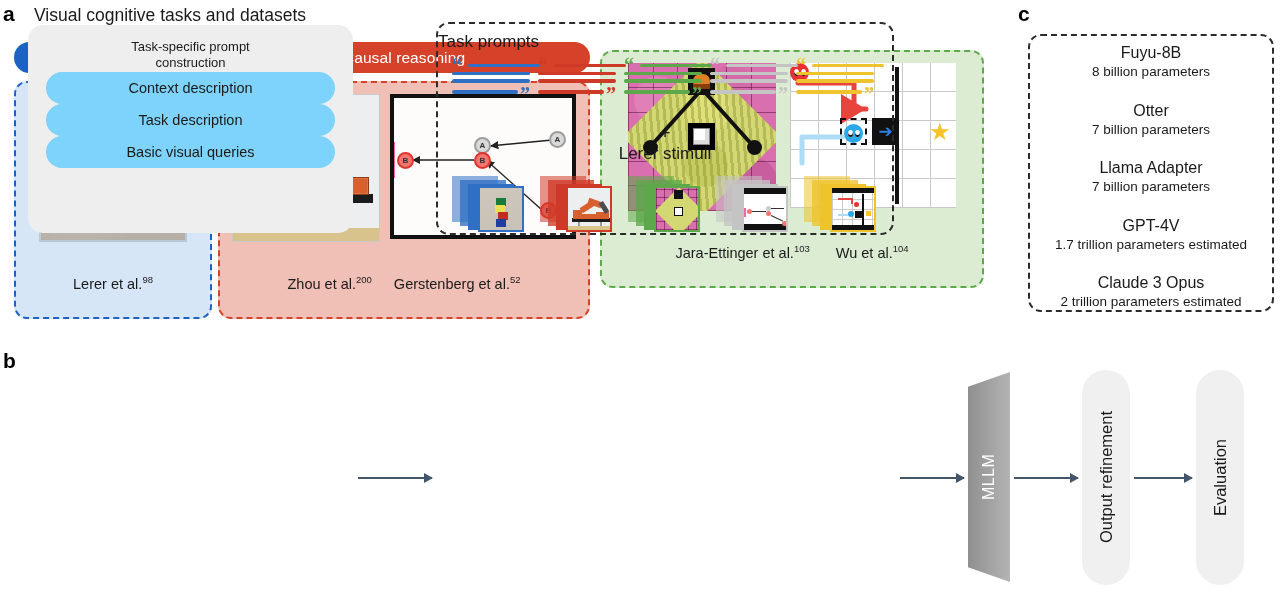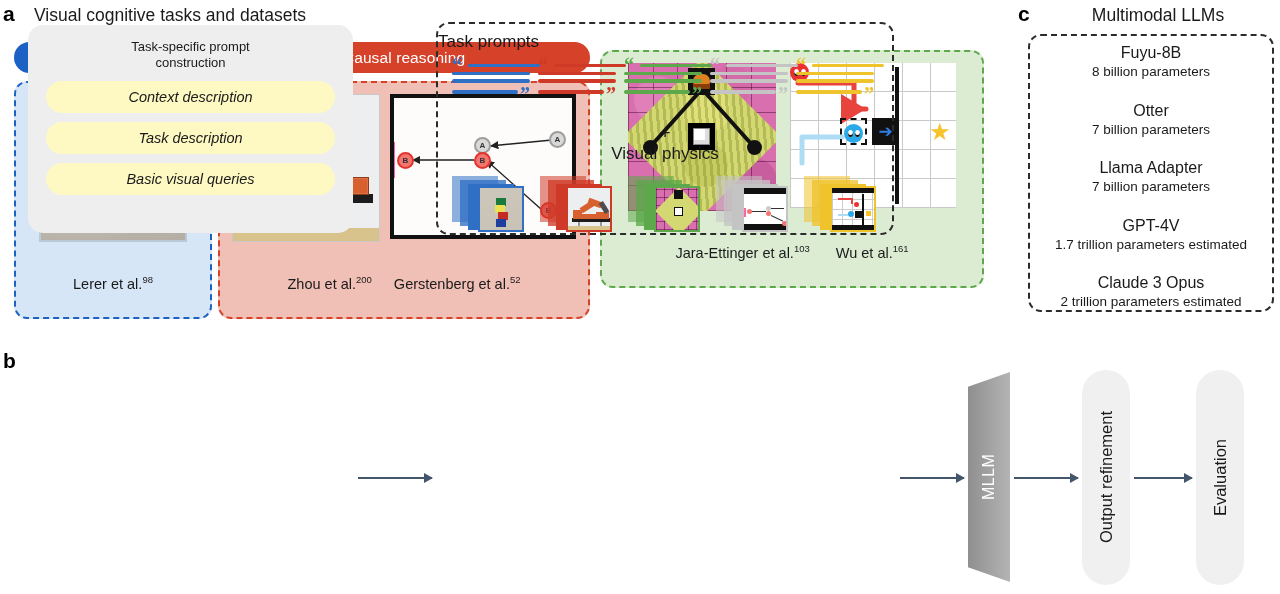--- a/index.html
+++ b/index.html
@@ -172,23 +172,23 @@
   
   #panel-b { position: absolute; left: 0; top: 345px; width: 1280px; height: 249px; }
 
   #prompt-construction {
     position: absolute; left: 28px; top: 25px; width: 325px; height: 208px;
     background: #eeeeee; border-radius: 15px;
     padding: 14px 18px;
   }
   #pc-title { font-size: 13px; text-align: center; line-height: 1.25; color:#1a1a1a; }
   .pc-item {
-    margin-top: 9px; height: 32px; background: #fef9c3; border-radius: 16px;
+    height: 32px; background: #7dd3fc; border-radius: 16px;
     display: flex; align-items: center; justify-content: center;
-    font-size: 14.5px; color: #1a1a1a; font-style: italic;
+    font-size: 14.5px; color: #1a1a1a;
   }
 
   #task-prompt-box {
     position: absolute; left: 436px; top: 22px; width: 458px; height: 213px;
     border: 2.2px dashed #2b2b2b; border-radius: 13px;
   }
   #tp-title { position:absolute; left:0; top:8px; width:100%; font-size:17px; text-align:left; }
   #quote-row { position:absolute; left:12px; top:36px; width:434px; display:flex; gap:6px; }
   .quote-card { width: 80px; position: relative; padding-left: 2px; }
   .qmark { font-size: 20px; font-weight: bold; line-height: 10px; font-family: "Liberation Serif", serif; }
@@ -363,30 +363,29 @@
           <div class="arrowbox">➔</div>
           <div class="star">★</div>
         </div>
 
       </div>
       <div class="cap-row" style="gap:26px;">
         <div class="cap">
           <span>Jara-Ettinger et al.</span><sup>103</sup>
         </div>
         <div class="cap">
-          <span>Wu et al.</span><sup>161</sup>
+          <span>Wu et al.</span><sup>104</sup>
         </div>
       </div>
     </div>
   </div>
 </div>
 
 <div id="panel-c">
   <div class="panel-letter">c</div>
-  <div id="c-title" class="panel-title">Multimodal LLMs</div>
   <div id="c-box">
     <div class="llm">
       <div class="llm-name">Fuyu-8B</div>
       <div class="llm-params">8 billion parameters</div>
     </div>
     <div class="llm">
       <div class="llm-name">Otter</div>
       <div class="llm-params">7 billion parameters</div>
     </div>
     <div class="llm">
@@ -467,21 +466,21 @@
         <div class="qline" style="background:#efc32c;width:92%;margin-top:-6px;margin-left:16px"></div>
         <div class="qline" style="background:#efc32c;width:100%"></div>
         <div class="qline" style="background:#efc32c;width:100%"></div>
         <div class="qfoot" style="margin-top:4.5px">
         <div class="qline" style="background:#efc32c"></div>
         <div class="qmark" style="color:#efc32c;position:relative;top:2px">”</div>
      </div>
       </div>
     </div>
   <div id="plus">+</div>
-  <div id="vs-title" class="panel-title">Visual physics</div>
+  <div id="vs-title" class="panel-title">Lerer stimuli</div>
   <div id="stack-row">
       <div class="stack">
         <div class="card c1" style="background:#2f6fc4"></div>
         <div class="card c2" style="background:#2f6fc4"></div>
         <div class="card c3" style="background:#2f6fc4"></div>
         <div class="front" style="border-color:#2f6fc4">
           <div class="mini" style="background:linear-gradient(170deg,#cdc6bb,#c9c2b7)">
           <div style="position:absolute;left:16px;top:10px;width:10px;height:8px;background:#1a7a3c"></div>
           <div style="position:absolute;left:15px;top:17px;width:10px;height:8px;background:#e9e055"></div>
           <div style="position:absolute;left:18px;top:24px;width:10px;height:8px;background:#c42b22"></div>

